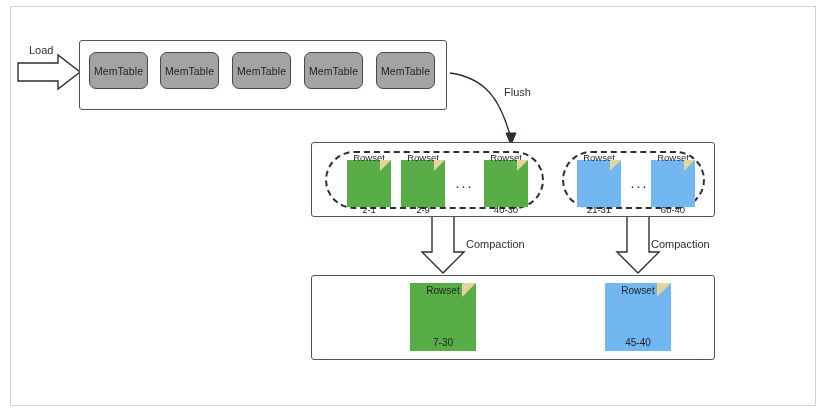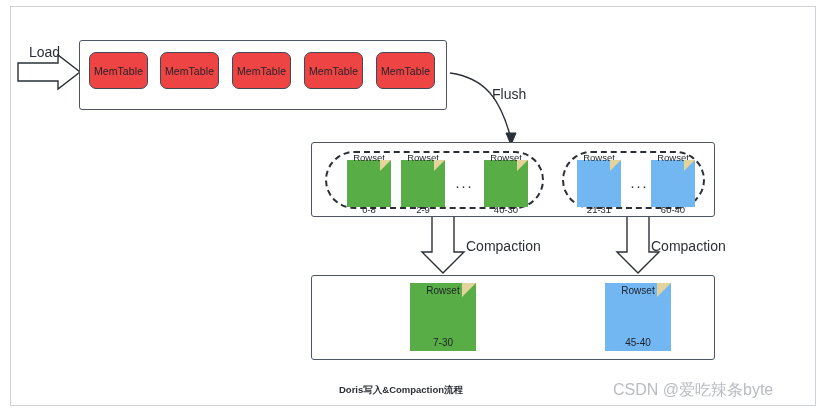--- a/index.html
+++ b/index.html
@@ -36,21 +36,21 @@
     box-sizing: border-box;
     border: 1.6px solid #4d5560;
     border-radius: 3px;
     background: #ffffff;
   }
 
   
   .memtable {
     position: absolute;
     box-sizing: border-box;
-    background: #ef4444;
+    background: #a3a3a3;
     border: 1.6px solid #3f4a55;
     border-radius: 7px;
     color: #1d2228;
     font-size: 10.5px;
     display: flex;
     align-items: center;
     justify-content: center;
     letter-spacing: .1px;
   }
 
@@ -104,21 +104,21 @@
     font-size: 15px;
     color: #2b2f36;
     letter-spacing: 1px;
     line-height: 1;
   }
 
   
   .lbl {
     position: absolute;
     color: #2b2f36;
-    font-size: 14px;
+    font-size: 11px;
     white-space: nowrap;
   }
   .caption {
     position: absolute;
     color: #2b2f36;
     font-size: 9.5px;
     font-weight: bold;
     white-space: nowrap;
   }
   .watermark {
@@ -170,32 +170,32 @@
   <div class="memtable" style="left:232px; top:52px; width:59px; height:37px;">
     <span>MemTable</span>
   </div>
   <div class="memtable" style="left:304px; top:52px; width:59px; height:37px;">
     <span>MemTable</span>
   </div>
   <div class="memtable" style="left:376px; top:52px; width:59px; height:37px;">
     <span>MemTable</span>
   </div>
 
-  <div class="lbl" style="left:492px; top:86px;">Flush</div>
+  <div class="lbl" style="left:504px; top:86px;">Flush</div>
 
   <div class="panel" style="left:311px; top:142px; width:404px; height:75px;"></div>
 
   <div class="dashgroup" style="left:325px; top:151px; width:219px; height:58px;"></div>
 
   <div class="dashgroup" style="left:562px; top:151px; width:143px; height:58px;"></div>
 
   <div class="rowset green" style="left:347px; top:160px; width:44px; height:47px;">
     <span class="fold"></span>
     <span class="ln">Rowset</span>
-    <span class="ln">0-8</span>
+    <span class="ln">2-1</span>
   </div>
   <div class="rowset green" style="left:401px; top:160px; width:44px; height:47px;">
     <span class="fold"></span>
     <span class="ln">Rowset</span>
     <span class="ln">2-9</span>
   </div>
   <div class="ellipsis" style="left:455px; top:178px;">···</div>
   <div class="rowset green" style="left:484px; top:160px; width:44px; height:47px;">
     <span class="fold"></span>
     <span class="ln">Rowset</span>
@@ -224,16 +224,14 @@
     <span class="ln">Rowset</span>
     <span class="ln">7-30</span>
   </div>
 
   <div class="rowset blue" style="left:605px; top:283px; width:66px; height:68px; font-size:10px;">
     <span class="fold" style="border-width:0 0 14px 14px;"></span>
     <span class="ln">Rowset</span>
     <span class="ln">45-40</span>
   </div>
 
-  <div class="caption" style="left:339px; top:384px;">Doris写入&amp;Compaction流程</div>
-  <div class="watermark" style="left:613px; top:380px;">CSDN @爱吃辣条byte</div>
 
 </div>
 
 </body></html>

